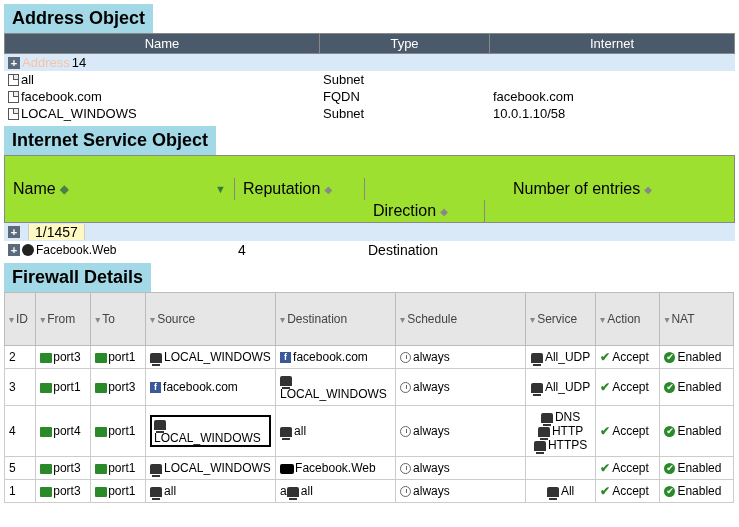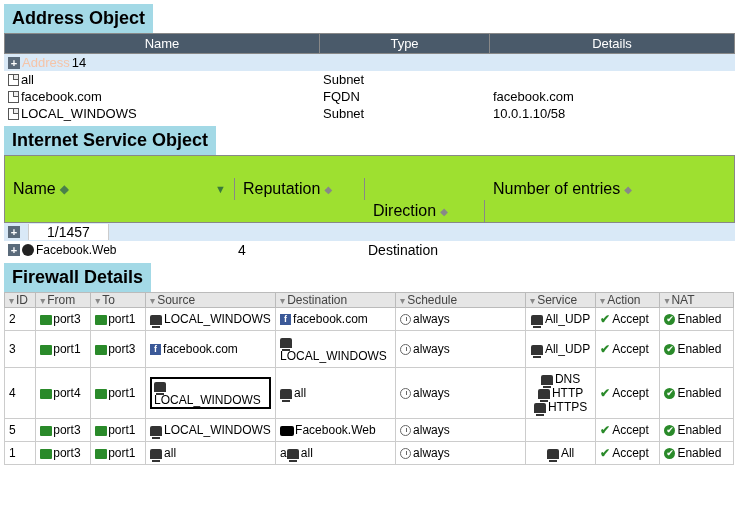--- a/index.html
+++ b/index.html
@@ -58,37 +58,37 @@
   .icon-globe-dark{ display:inline-block; width:12px;height:12px;border-radius:50%;background:#222;}
   .faded-link { color:#f5c4a8; }
   .iso-header {
     background:#9ee030;
     display:flex;
     align-items:center;
     font-size:16px;
     border:1px solid #888;
   }
   .iso-header .isoc { padding:2px 8px; border-right:1px solid #888; display:flex; align-items:center; gap:4px; }
-  .iso-header .isoc:last-child{border-right:none;}
+  .iso-header .isoc:last-child{border-right:none;margin-left:20px;}
   .isoc-name { flex:0 0 230px; justify-content:center; }
   .isoc-rep { flex:0 0 130px; }
   .isoc-dir { flex:0 0 120px;margin-top:44px; }
   .isoc-noe { flex:1; }
   .sort-arrows{color:#4a804a;font-size:12px;}
   .sort-arrows-g{color:#888;font-size:10px;}
   .filter-funnel{color:#3a7a3a;font-size:11px;}
   .iso-row{display:flex;align-items:center;font-size:14px;padding:1px 4px;}
   .iso-row.lb{background:#d9e9f7;}
   .iso-name{flex:0 0 230px;display:flex;align-items:center;gap:2px;}
-  .iso-count{background:#ffffff;border-left:1px solid #ccc;border-right:1px solid #ccc;padding:0 18px;margin-left:6px;}
+  .iso-count{background:#fef9c3;border-left:1px solid #ccc;border-right:1px solid #ccc;padding:0 6px;margin-left:6px;}
   .iso-rep{flex:0 0 130px;}
   .iso-dir{flex:0 0 120px;}
   .iso-noe{flex:1;}
   .fp-table{border-collapse:collapse;width:730px;font-size:12px;margin-top:0;}
-  .fp-table th{background:#e6e6e6;border:1px solid #bbb;padding:0 4px;font-weight:normal;color:#444;text-align:left;white-space:nowrap;}
+  .fp-table th{background:#e6e6e6;border:1px solid #bbb;padding:19px 4px;font-weight:normal;color:#444;text-align:left;white-space:nowrap;}
   .fp-table td{border:1px solid #ccc;padding:4px 4px;vertical-align:middle;background:#fff;}
   .funnel{color:#888;font-size:10px;margin-right:2px;}
   .port-icon{display:inline-block;width:12px;height:10px;background:#2a8a2a;border-radius:1px;vertical-align:middle;margin-right:1px;}
   .host-icon{display:inline-block;width:12px;height:10px;background:#333;border-radius:2px 2px 0 0;position:relative;vertical-align:middle;margin-right:2px;}
   .host-icon::after{content:"";position:absolute;bottom:-3px;left:2px;width:8px;height:2px;background:#333;}
   .clock-icon{display:inline-block;width:11px;height:11px;border:1px solid #666;border-radius:50%;vertical-align:middle;margin-right:2px;position:relative;}
   .clock-icon::after{content:"";position:absolute;top:2px;left:5px;width:1px;height:4px;background:#666;}
   .fb-icon{display:inline-block;width:11px;height:11px;background:#3b5998;color:#fff;font-size:9px;line-height:11px;text-align:center;font-weight:bold;vertical-align:middle;margin-right:2px;}
   .check-green{color:#2a8a2a;font-weight:bold;margin-right:2px;}
   .dot-green{display:inline-block;width:11px;height:11px;border-radius:50%;background:#2a8a2a;color:#fff;font-size:9px;line-height:11px;text-align:center;vertical-align:middle;margin-right:2px;}
@@ -100,21 +100,21 @@
 </head>
 <body>
 
 
 
 
 <div class="section-title">Address Object</div>
 <div class="header-row">
   <div class="hc hc-name">Name</div>
   <div class="hc hc-type">Type</div>
-  <div class="hc hc-details">Details</div>
+  <div class="hc hc-details">Internet</div>
 </div>
 <div class="data-row lightblue">
   <div class="cell-name">
     <span class="icon-plus">+</span>
     <span class="faded-link">Address</span>
     <span>14</span>
   </div>
   <div class="cell-type"></div>
     <div class="cell-details"></div>
 </div>

